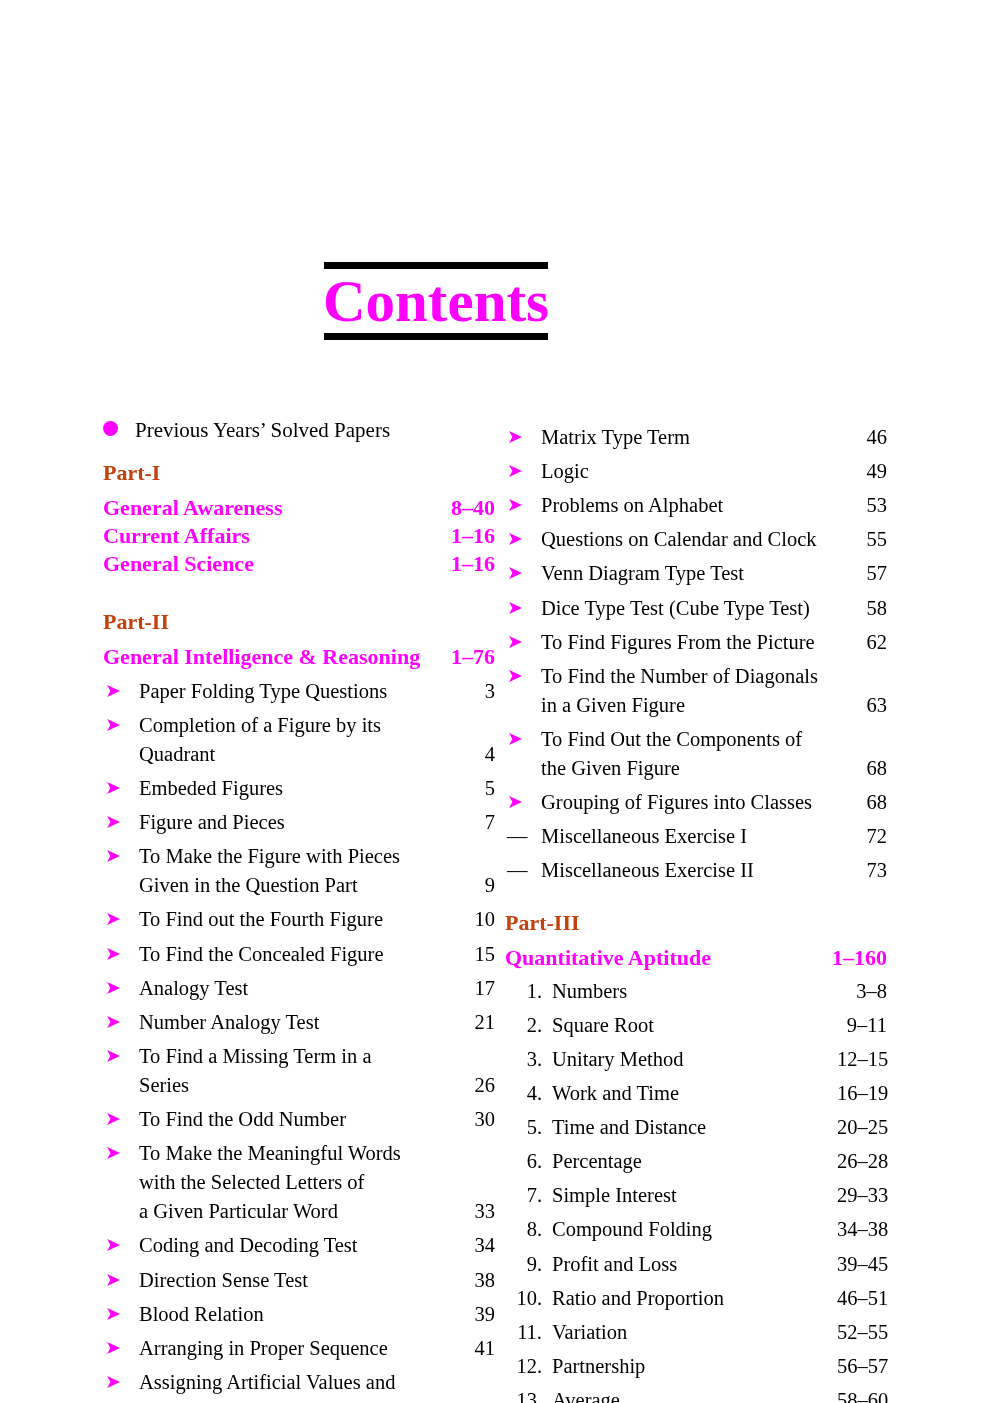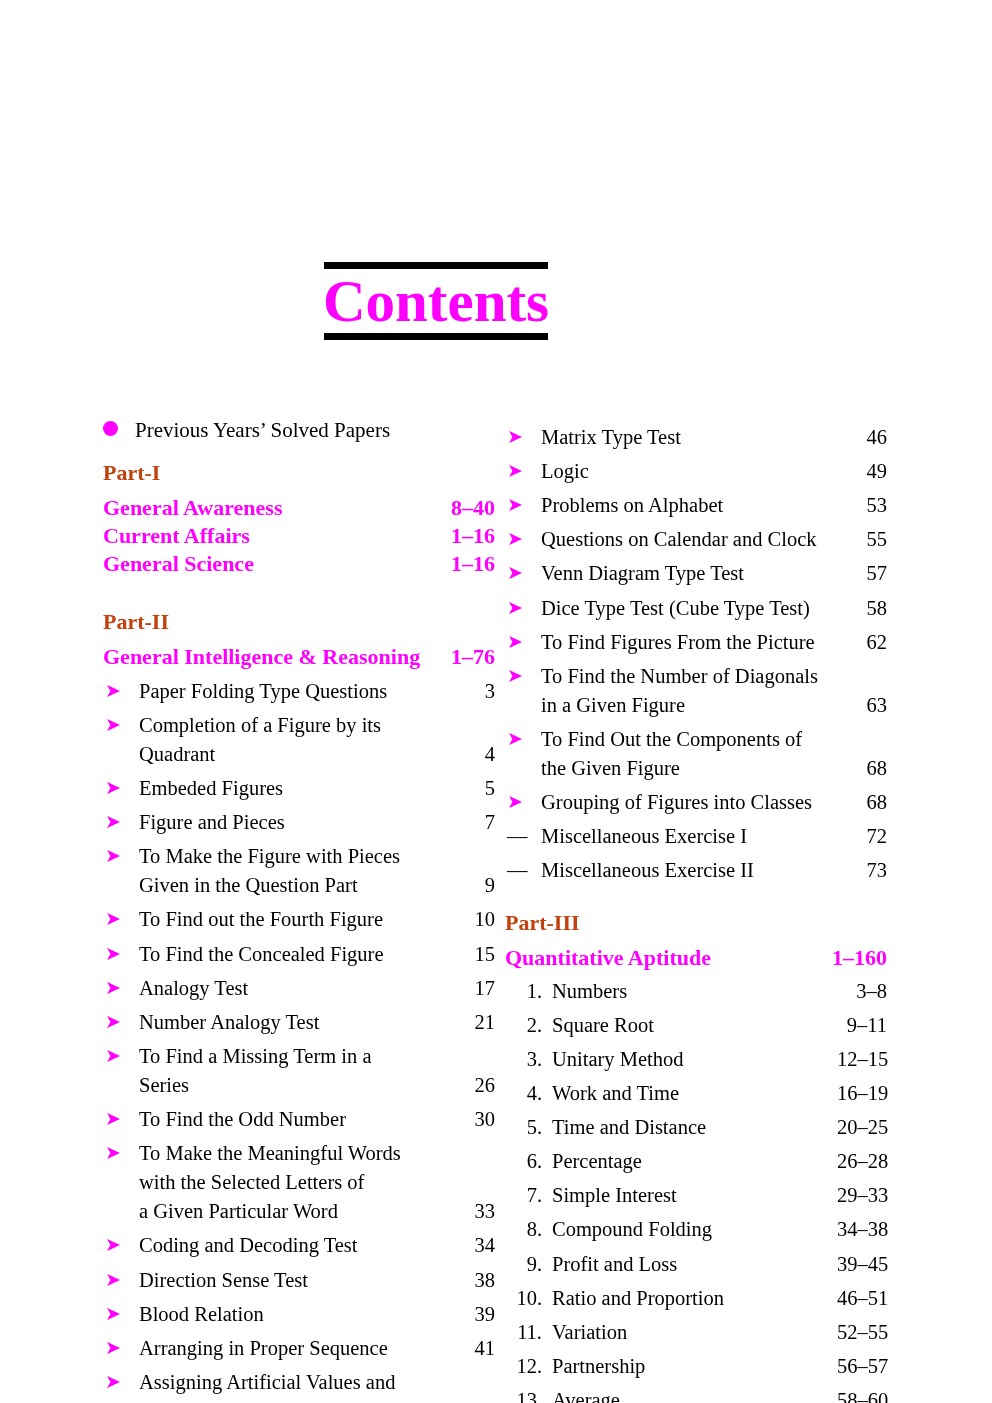--- a/index.html
+++ b/index.html
@@ -308,21 +308,21 @@
         <span class="page bottom">42</span>
       </div>
     </div>
 </div>
 
 <div class="col col-right">
   <div id="right-items">
       <div class="entry">
         <span class="bullet">➤</span>
         <span class="label">
-          <span class="ln">Matrix Type Test</span>
+          <span class="ln">Matrix Type Term</span>
         </span>
         <span class="page">46</span>
       </div>
       <div class="entry">
         <span class="bullet">➤</span>
         <span class="label">
           <span class="ln">Logic</span>
         </span>
         <span class="page">49</span>
       </div>

